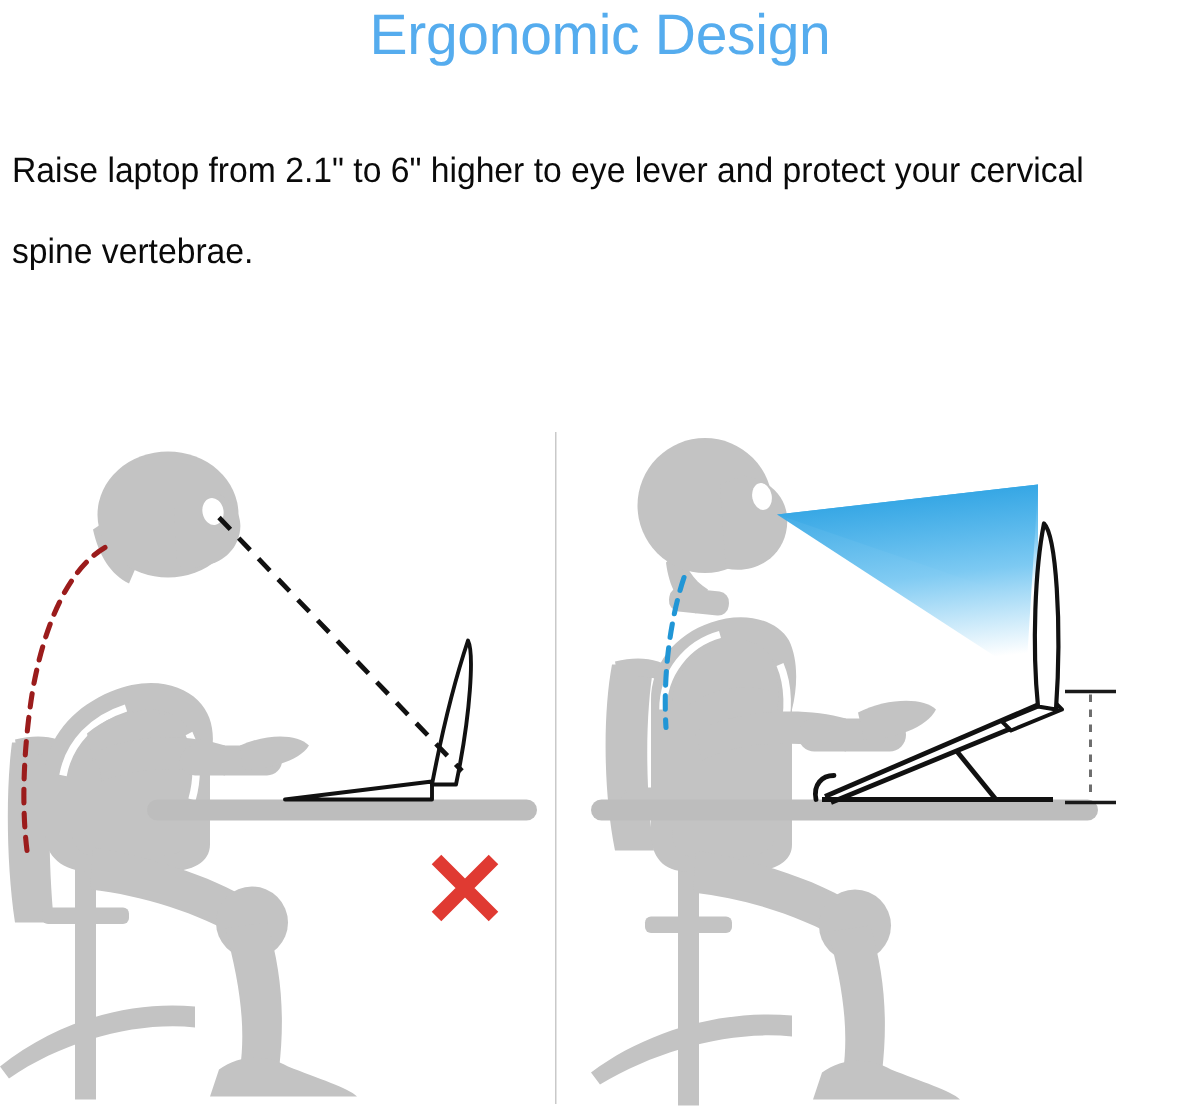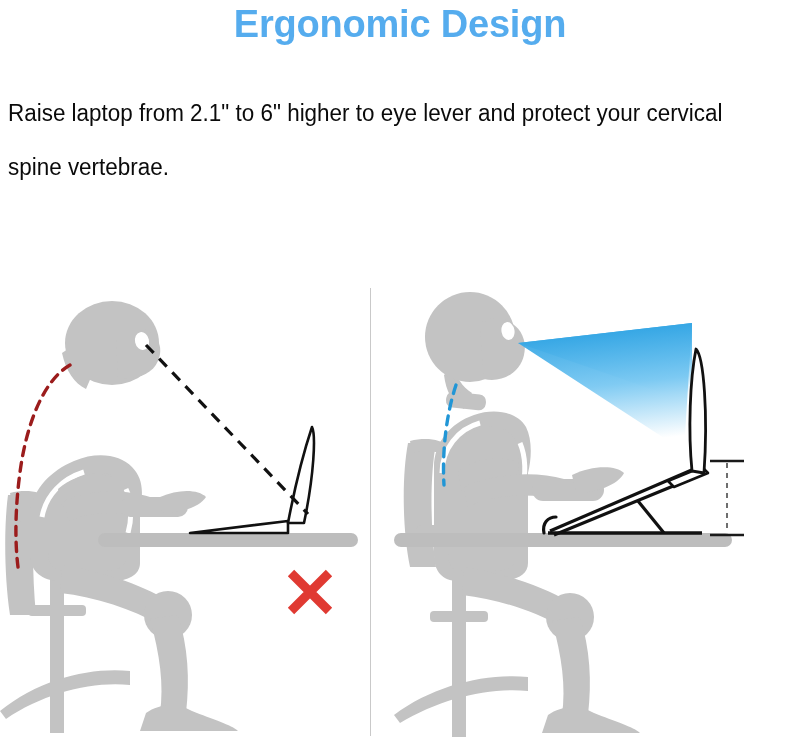--- a/index.html
+++ b/index.html
@@ -25,21 +25,21 @@
     height: 200px;
   }
 
   #page-title {
     position: absolute;
     left: 0;
     top: 2px;
     width: 800px;
     text-align: center;
     font-size: 38px;
-    font-weight: bold;
+    font-weight: normal;
     letter-spacing: -0.2px;
     color: #55ACEE;
     font-family: "Liberation Sans", "DejaVu Sans", sans-serif;
     line-height: 44px;
     white-space: nowrap;
   }
 
   #subtitle {
     position: absolute;
     left: 8px;

